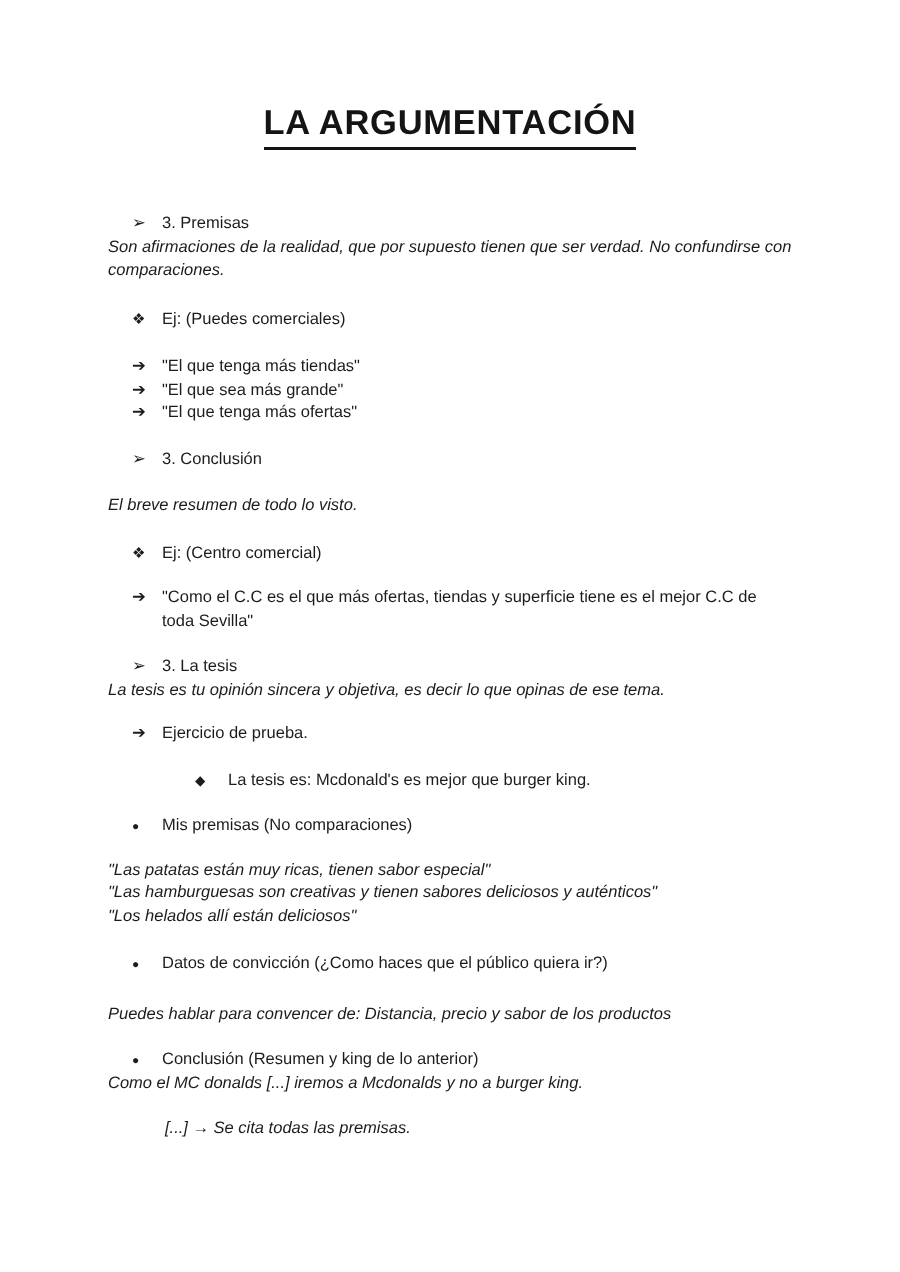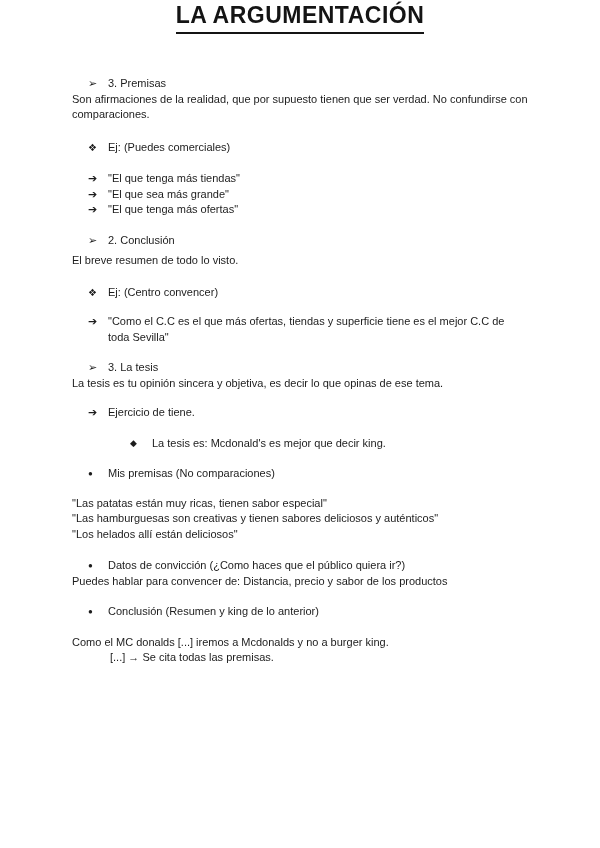--- a/index.html
+++ b/index.html
@@ -12,20 +12,21 @@
     position: relative;
     overflow: hidden;
   }
   .page {
     position: relative;
     width: 600px;
     height: 848px;
     background: #ffffff;
   }
   .doc-title {
+    margin-top: 66px;
     margin-bottom: 42px;
     text-align: center;
     line-height: 30px;
   }
   .doc-title span {
     display: inline-block;
     font-size: 23px;
     font-weight: bold;
     letter-spacing: 0.5px;
     color: #141414;
@@ -33,20 +34,21 @@
     padding-bottom: 2px;
   }
   .content {
     padding-left: 72px;
     padding-right: 70px;
     font-size: 11px;
     line-height: 15.5px;
   }
   .para {
     margin: 0;
+    font-style: italic;
   }
   .item {
     display: flex;
     align-items: flex-start;
   }
   .item.lvl1 { padding-left: 16px; }
   .item.lvl2 { padding-left: 58px; }
   .glyph {
     flex: 0 0 20px;
     width: 20px;
@@ -92,72 +94,72 @@
       <span class="glyph g-arrow">➔</span>
       <span class="txt">"El que sea más grande"</span>
     </div>
     <div class="item lvl1" style="margin-top:0">
       <span class="glyph g-arrow">➔</span>
       <span class="txt">"El que tenga más ofertas"</span>
     </div>
 
     <div class="item lvl1" style="margin-top:15px">
       <span class="glyph g-arrowhead">➢</span>
-      <span class="txt">2. Conclusión</span>
+      <span class="txt">3. Conclusión</span>
     </div>
 
-    <p class="para" style="margin-top:5px">El breve resumen de todo lo visto.</p>
+    <p class="para" style="margin-top:16px">El breve resumen de todo lo visto.</p>
 
     <div class="item lvl1" style="margin-top:16px">
       <span class="glyph g-diamond4">❖</span>
-      <span class="txt">Ej: (Centro convencer)</span>
+      <span class="txt">Ej: (Centro comercial)</span>
     </div>
 
     <div class="item lvl1" style="margin-top:14px">
       <span class="glyph g-arrow">➔</span>
       <span class="txt" style="max-width:408px">"Como el C.C es el que más ofertas, tiendas y superficie tiene es el mejor C.C de toda Sevilla"</span>
     </div>
 
     <div class="item lvl1" style="margin-top:15px">
       <span class="glyph g-arrowhead">➢</span>
       <span class="txt">3. La tesis</span>
     </div>
 
     <p class="para" style="margin-top:0">La tesis es tu opinión sincera y objetiva, es decir lo que opinas de ese tema.</p>
 
     <div class="item lvl1" style="margin-top:14px">
       <span class="glyph g-arrow">➔</span>
-      <span class="txt">Ejercicio de tiene.</span>
+      <span class="txt">Ejercicio de prueba.</span>
     </div>
 
     <div class="item lvl2" style="margin-top:15px">
       <span class="glyph g-diamond">◆</span>
-      <span class="txt">La tesis es: Mcdonald's es mejor que decir king.</span>
+      <span class="txt">La tesis es: Mcdonald's es mejor que burger king.</span>
     </div>
 
     <div class="item lvl1" style="margin-top:15px">
       <span class="glyph g-dot">●</span>
       <span class="txt">Mis premisas (No comparaciones)</span>
     </div>
 
     <p class="para" style="margin-top:14px">"Las patatas están muy ricas, tienen sabor especial"</p>
     <p class="para" style="margin-top:0">"Las hamburguesas son creativas y tienen sabores deliciosos y auténticos"</p>
     <p class="para" style="margin-top:0">"Los helados allí están deliciosos"</p>
 
     <div class="item lvl1" style="margin-top:16px">
       <span class="glyph g-dot">●</span>
       <span class="txt">Datos de convicción (¿Como haces que el público quiera ir?)</span>
     </div>
 
-    <p class="para" style="margin-top:0">Puedes hablar para convencer de: Distancia, precio y sabor de los productos</p>
+    <p class="para" style="margin-top:18px">Puedes hablar para convencer de: Distancia, precio y sabor de los productos</p>
 
     <div class="item lvl1" style="margin-top:15px">
       <span class="glyph g-dot">●</span>
       <span class="txt">Conclusión (Resumen y king de lo anterior)</span>
     </div>
 
-    <p class="para" style="margin-top:15px">Como el MC donalds [...] iremos a Mcdonalds y no a burger king.</p>
+    <p class="para" style="">Como el MC donalds [...] iremos a Mcdonalds y no a burger king.</p>
 
-    <p class="para indent1" style="">[...] → Se cita todas las premisas.</p>
+    <p class="para indent1" style="margin-top:15px">[...] → Se cita todas las premisas.</p>
 
   </div>
 
 </div>
 
 </body></html>

